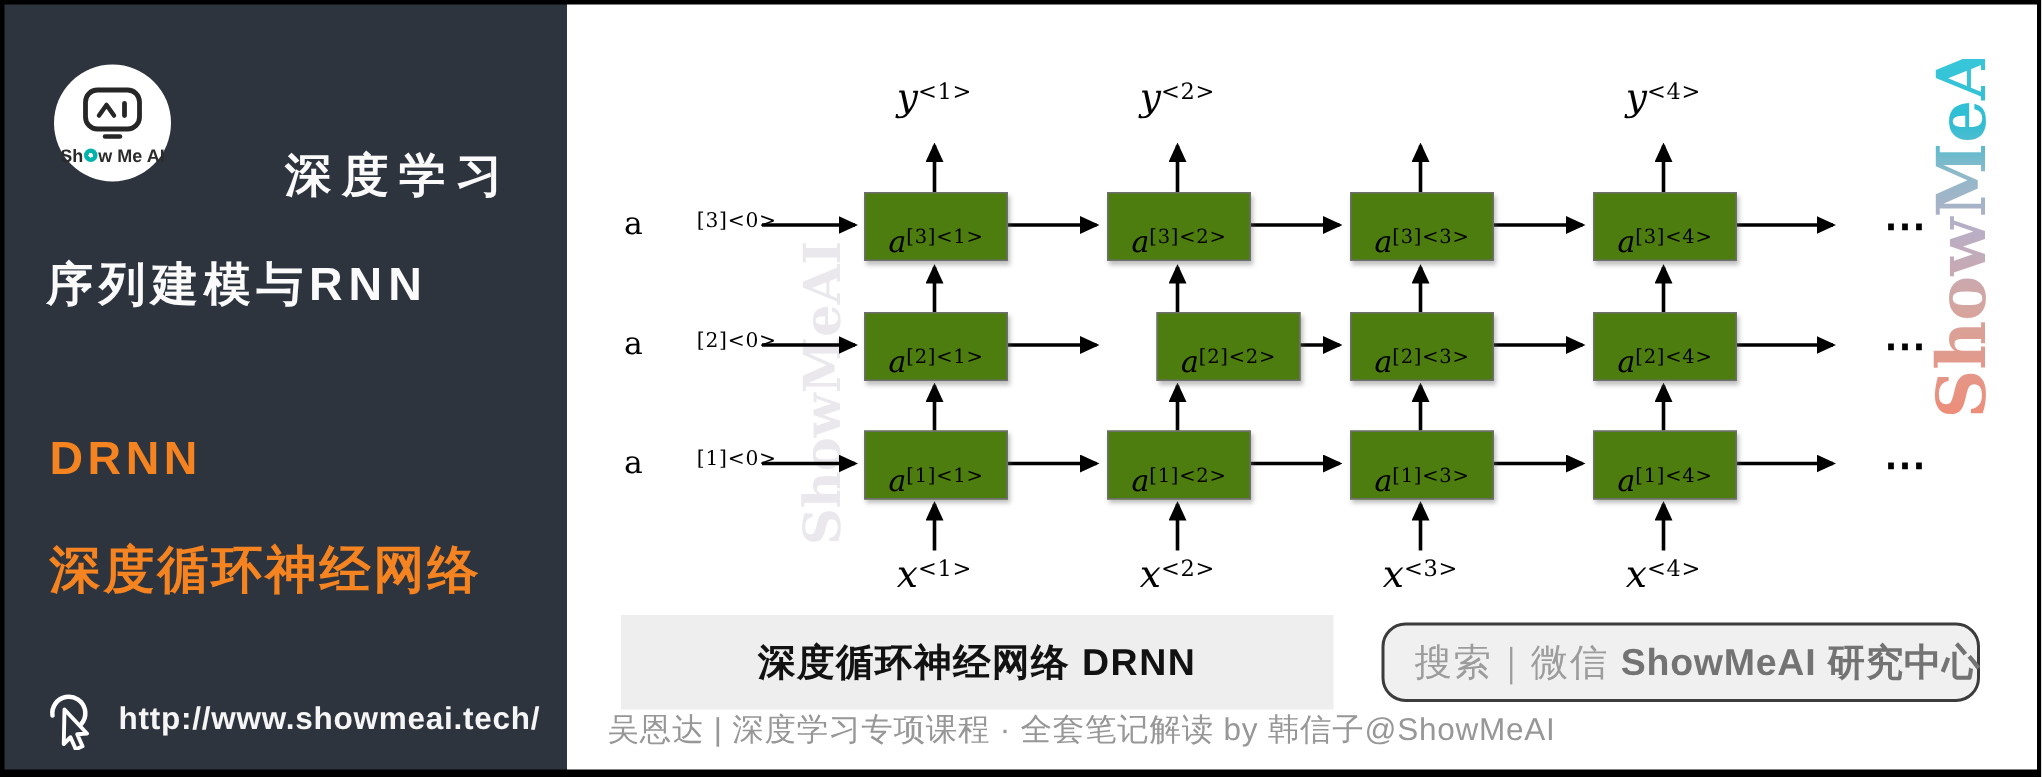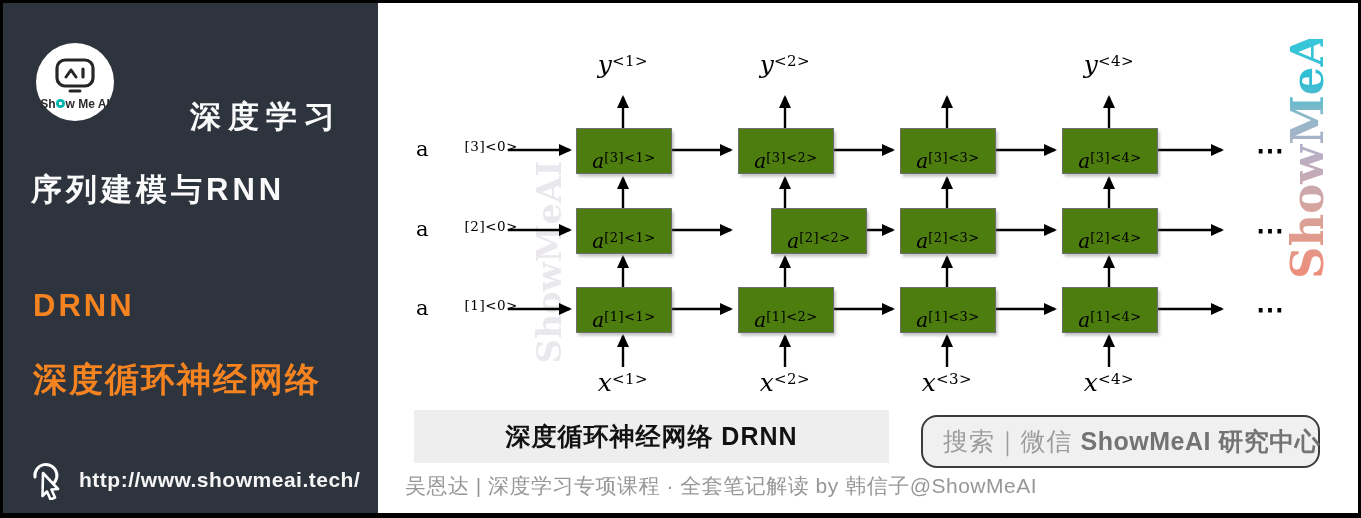--- a/index.html
+++ b/index.html
@@ -44,21 +44,21 @@
   .wm-center{position:absolute;left:439px;top:242px;width:220px;height:40px;
              transform:rotate(-90deg);text-align:center;font-family:"DejaVu Serif",serif;
              font-size:34px;font-weight:bold;color:rgba(186,180,192,0.30);white-space:nowrap;z-index:1;}
   .wm-right{position:absolute;left:1185px;top:135px;width:240px;height:48px;
             transform:rotate(-90deg);text-align:center;font-family:"DejaVu Serif",serif;
             font-size:45px;font-weight:bold;white-space:nowrap;z-index:1;
             background:linear-gradient(90deg,#ee8c78 0%,#d8a49b 28%,#b9aec6 52%,#8fb9c9 68%,#2fbdd3 82%,#38c6da 100%);
             -webkit-background-clip:text;background-clip:text;color:transparent;}
 
   
-  .caption-bar{position:absolute;left:414px;top:410px;width:475px;height:53px;background:#eeeeee;
+  .caption-bar{position:absolute;left:414px;top:410px;width:475px;height:63px;background:#eeeeee;
                display:flex;align-items:center;justify-content:center;z-index:20;}
   .caption-text{font-size:25px;font-weight:bold;color:#121212;letter-spacing:1px;}
   .search-pill{position:absolute;left:921px;top:415px;width:399px;height:53px;background:#f0f0f0;
                border:2.5px solid #3c3c3c;border-radius:16px;display:flex;align-items:center;
                padding:0 10px 0 12px;box-sizing:border-box;gap:8px;z-index:20;}
   .search-ph{font-size:25px;color:#9c9c9c;letter-spacing:1px;white-space:nowrap;}
   .search-brand{font-size:25px;font-weight:bold;color:#737373;letter-spacing:0.5px;white-space:nowrap;}
   .footer-credit{position:absolute;left:405px;top:472px;font-size:21px;color:#979797;letter-spacing:0.5px;z-index:20;white-space:nowrap;}
 </style>
 </head>

